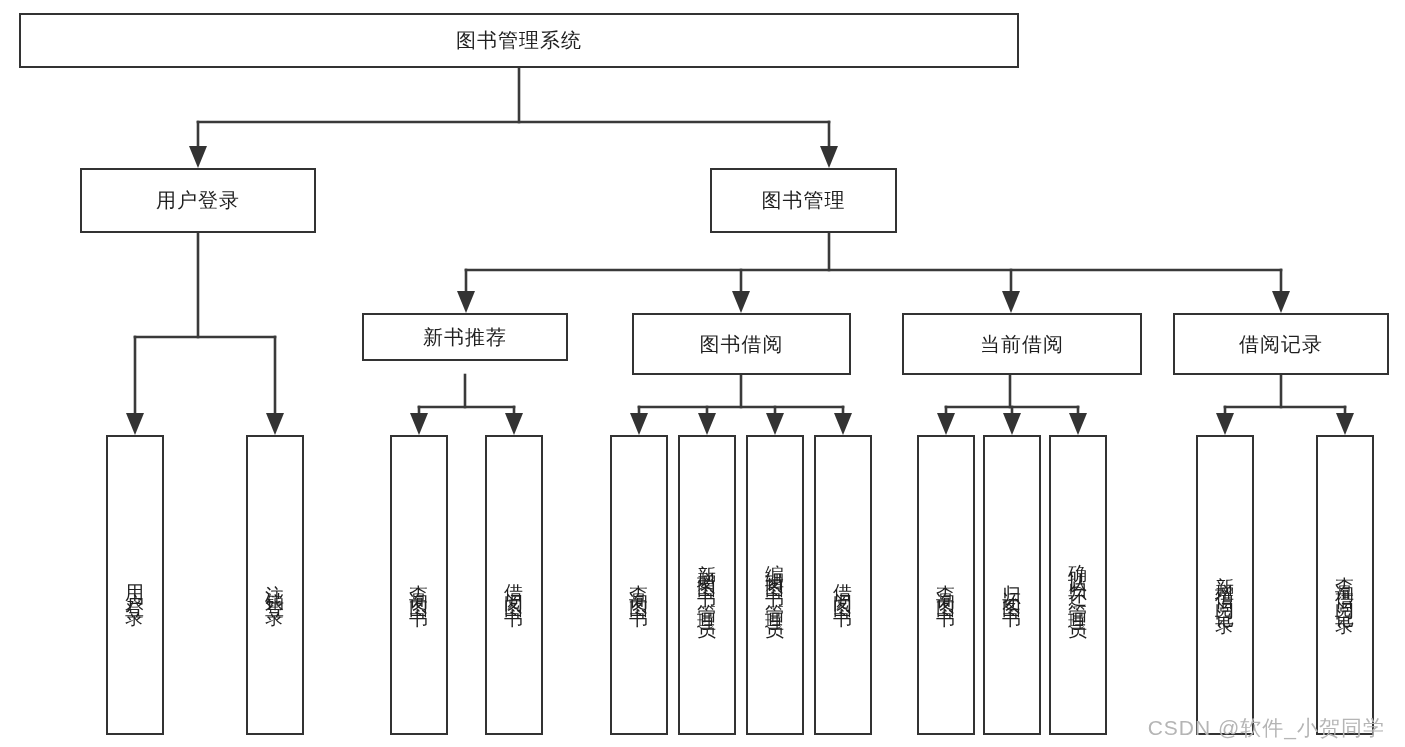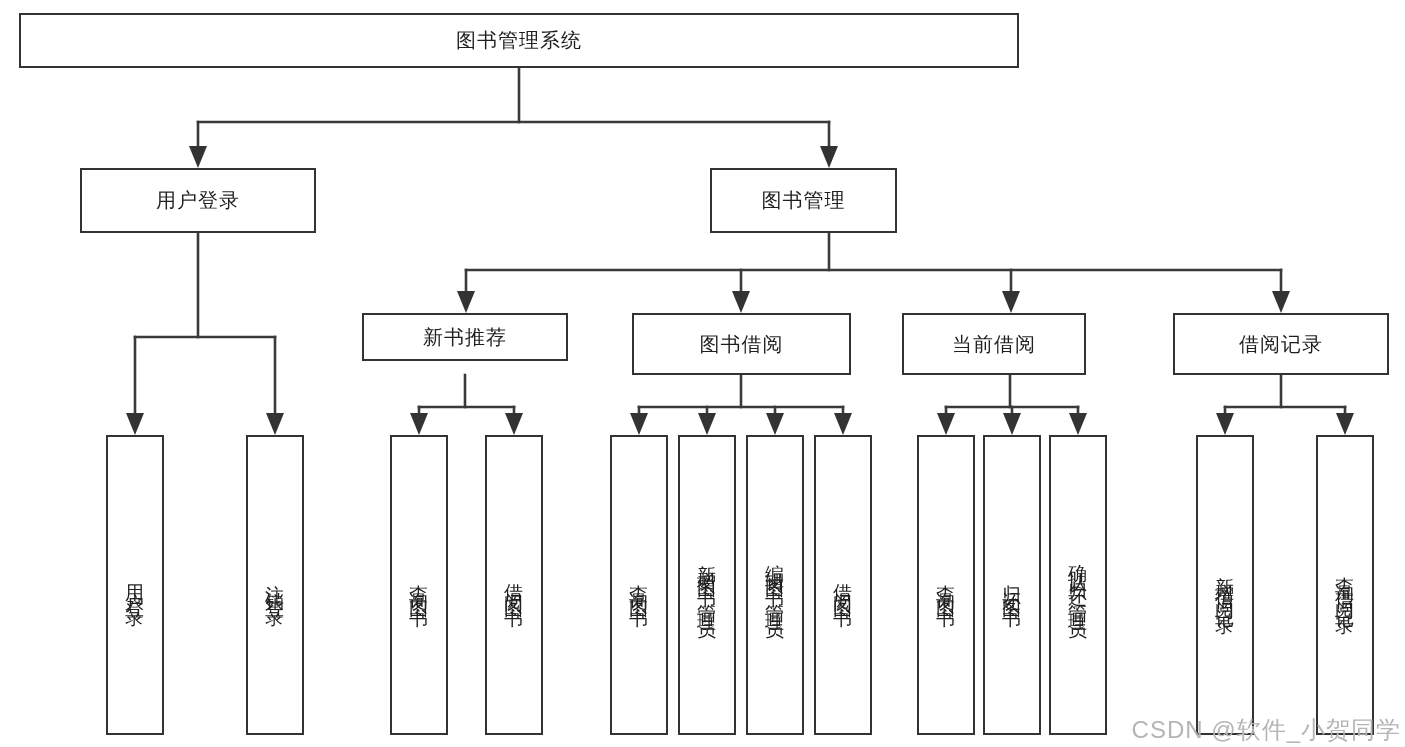--- a/index.html
+++ b/index.html
@@ -53,42 +53,42 @@
     padding: 8px 0;
   }
   
   #n-root { left: 19px;  top: 13px;  width: 1000px; height: 55px; }
   
   #n-user-login { left: 80px;  top: 168px; width: 236px; height: 65px; }
   #n-book-mgmt  { left: 710px; top: 168px; width: 187px; height: 65px; }
   
   #n-nbr { left: 362px;  top: 313px; width: 206px; height: 48px; }
   #n-bb  { left: 632px;  top: 313px; width: 219px; height: 62px; text-align: right; }
-  #n-cb  { left: 902px;  top: 313px; width: 184px; height: 62px; }
+  #n-cb  { left: 902px;  top: 313px; width: 240px; height: 62px; }
   #n-br  { left: 1173px; top: 313px; width: 216px; height: 62px; }
   
   .leaf { top: 435px; width: 58px; height: 300px; }
   #l-ul1  { left: 106px; }
   #l-ul2  { left: 246px; }
   #l-nbr1 { left: 390px; }
   #l-nbr2 { left: 485px; }
   #l-bb1  { left: 610px; }
   #l-bb2  { left: 678px; }
   #l-bb3  { left: 746px; }
   #l-bb4  { left: 814px; }
   #l-cb1  { left: 917px; }
   #l-cb2  { left: 983px; }
   #l-cb3  { left: 1049px; }
   #l-br1  { left: 1196px; }
   #l-br2  { left: 1316px; }
   #watermark {
     position: absolute;
     top: 714px;
-    right: 4px;
-    font-size: 24px;
+    right: 20px;
+    font-size: 21px;
     color: #b5b5b5;
     letter-spacing: 1px;
     white-space: nowrap;
   }
 </style>
 </head>
 <body>
 
 <div id="canvas">
 

